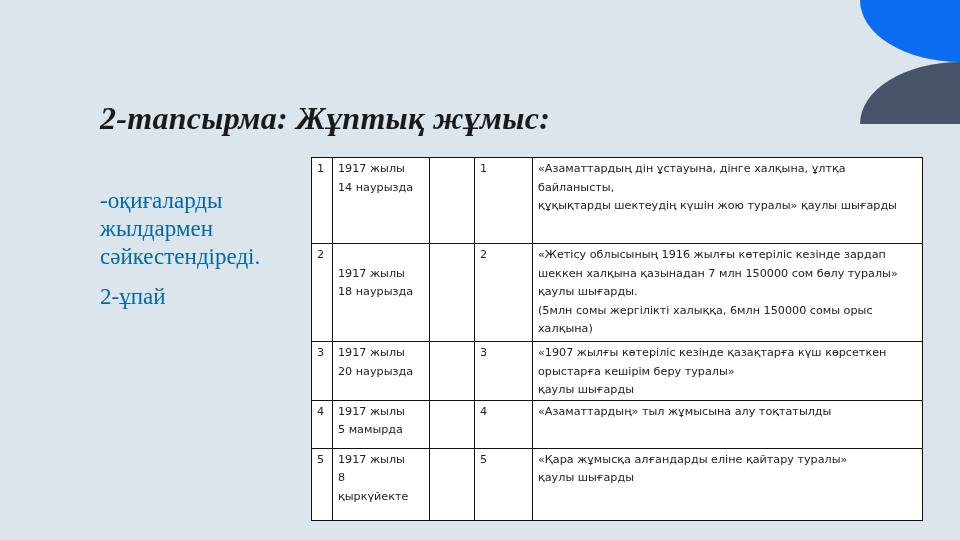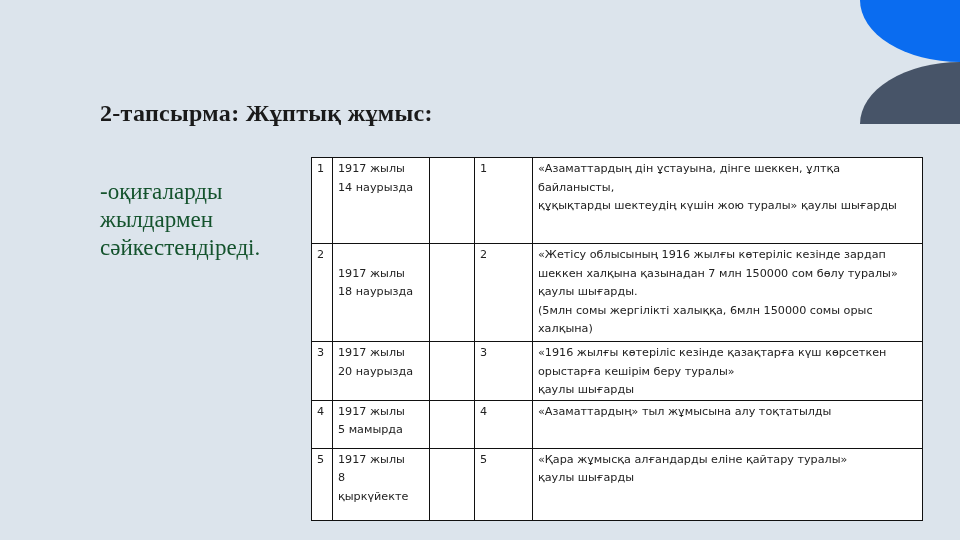--- a/index.html
+++ b/index.html
@@ -17,27 +17,27 @@
     }
     .deco-dark {
       position: absolute; left: 860px; top: 62px;
       width: 100px; height: 62px;
       background: #475468;
       border-top-left-radius: 100% 100%;
     }
     .title {
       position: absolute; left: 100px; top: 100px;
       font-family: "Liberation Serif", serif;
-      font-weight: bold; font-size: 24px; color: #1a1a1a;
-      white-space: nowrap; letter-spacing: 0.3px;
+      font-weight: bold; font-size: 32px; color: #1a1a1a;
+      white-space: nowrap; letter-spacing: 0.3px; font-style: italic;
     }
     .side {
-      position: absolute; left: 100px; top: 178px; width: 205px;
+      position: absolute; left: 100px; top: 187px; width: 205px;
       font-family: "Liberation Serif", serif;
-      font-size: 23px; color: #14532d; line-height: 28px;
+      font-size: 23px; color: #0369a1; line-height: 28px;
     }
     .side p { margin: 0 0 12px 0; }
     table.matching {
       position: absolute; left: 311px; top: 157px;
       width: 612px; border-collapse: collapse;
       background: #ffffff;
       font-family: "DejaVu Sans", sans-serif;
       font-size: 11.2px; color: #222; line-height: 18.5px;
     }
     table.matching td {
@@ -53,50 +53,51 @@
 </head>
 <body>
 
 <div class="deco-blue2"></div>
 <div class="deco-dark"></div>
 
 <div class="title">2-тапсырма: Жұптық жұмыс:</div>
 
 <div class="side">
   <p>-оқиғаларды жылдармен сәйкестендіреді.</p>
+  <p>2-ұпай</p>
 </div>
 
 <table class="matching">
   <tbody>
     <tr style="height:86px;">
       <td class="c-num">1</td>
       <td class="c-date pre">1917 жылы
 14 наурызда</td>
       <td class="c-empty"></td>
       <td class="c-num2">1</td>
-      <td class="pre">«Азаматтардың дін ұстауына, дінге шеккен, ұлтқа байланысты,
+      <td class="pre">«Азаматтардың дін ұстауына, дінге халқына, ұлтқа байланысты,
 құқықтарды шектеудің күшін жою туралы» қаулы шығарды</td>
     </tr>
     <tr style="height:98px;">
       <td class="c-num">2</td>
       <td class="c-date pre">
 1917 жылы
 18 наурызда</td>
       <td class="c-empty"></td>
       <td class="c-num2">2</td>
       <td class="pre">«Жетісу облысының 1916 жылғы көтеріліс кезінде зардап шеккен халқына қазынадан 7 млн 150000 сом бөлу туралы» қаулы шығарды.
 (5млн сомы жергілікті халыққа, 6млн 150000 сомы орыс халқына)</td>
     </tr>
     <tr style="height:57px;">
       <td class="c-num">3</td>
       <td class="c-date pre">1917 жылы
 20 наурызда</td>
       <td class="c-empty"></td>
       <td class="c-num2">3</td>
-      <td class="pre">«1916 жылғы көтеріліс кезінде қазақтарға күш көрсеткен орыстарға кешірім беру туралы»
+      <td class="pre">«1907 жылғы көтеріліс кезінде қазақтарға күш көрсеткен орыстарға кешірім беру туралы»
 қаулы шығарды</td>
     </tr>
     <tr style="height:48px;">
       <td class="c-num">4</td>
       <td class="c-date pre">1917 жылы
 5 мамырда</td>
       <td class="c-empty"></td>
       <td class="c-num2">4</td>
       <td class="pre">«Азаматтардың» тыл жұмысына алу тоқтатылды</td>
     </tr>

